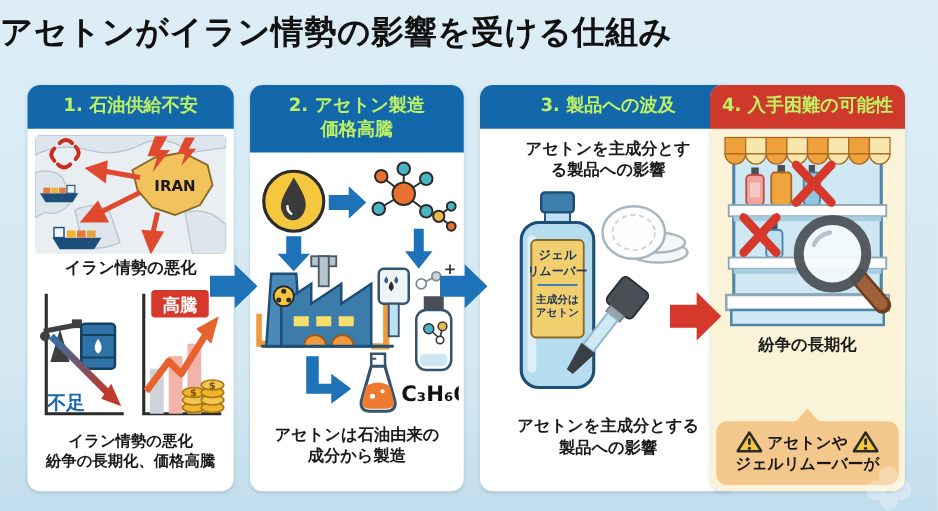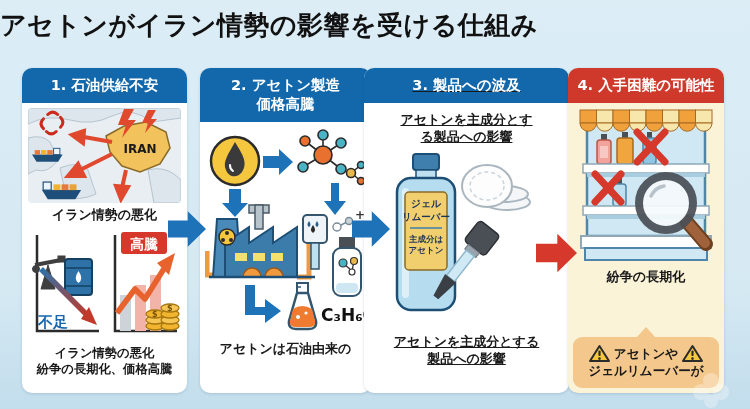--- a/index.html
+++ b/index.html
@@ -13,24 +13,24 @@
     position:absolute;top:8px;left:0;width:100%;text-align:left;
     font-size:26px;font-weight:700;letter-spacing:.5px;color:var(--title-text,#111);
   }
   .panel{
     position:absolute;top:68px;height:325px;background:var(--panel-bg,#fff);
     border-radius:10px;box-shadow:0 1px 3px rgba(40,80,110,.18);
     display:flex;flex-direction:column;align-items:center;
   }
   .panel.p1{left:22px;width:165px;}
   .panel.p2{left:200px;width:171px;}
-  .panel.p3{left:364px;width:205px;text-decoration:underline;}
+  .panel.p3{left:384px;width:205px;}
   .panel.p4{left:568px;width:156px;background:var(--panel4-bg,#faf3d8);}
   .hd{
-    width:100%;border-radius:10px 10px 0 0;color:#ffffff;font-weight:800;
+    width:100%;border-radius:10px 10px 0 0;color:#bef264;font-weight:800;
     text-align:center;font-size:14.5px;line-height:1.3;padding:8px 2px;flex:0 0 auto;
   }
   .hd.blue{background:var(--header-blue,#1268ab);}
   .hd.red{background:var(--header-red,#cf392b);}
   .cap{font-weight:800;font-size:13px;text-align:center;line-height:1.3;}
   .cap.small{font-size:12.3px;}
   .arrow{position:absolute;z-index:5;}
   .arrow .shp{width:100%;height:100%;clip-path:polygon(0 30%,52% 30%,52% 8%,100% 50%,52% 92%,52% 70%,0 70%);}
   .arrow.blue1{left:168px;top:208px;width:38px;height:42px;}
   .arrow.blue2{left:352px;top:208px;width:38px;height:42px;}
@@ -246,20 +246,21 @@
         <path d="M92,168 L84,196 Q83,204 91,204 L104,204 Q112,204 111,196 L103,168 Z" fill="#fff" stroke="#33566e" stroke-width="2.5"></path>
         <path d="M88,184 Q97,178 107,184 L110,196 Q111,202 104,202 L91,202 Q84,202 85,196 Z" fill="#ef7b30"></path>
         <circle cx="93" cy="192" r="2" fill="#fff"></circle>
           <circle cx="101" cy="188" r="1.6" fill="#fff"></circle>
         <line x1="92" y1="162" x2="96" y2="162" stroke="#33566e" stroke-width="1.5"></line>
       </g>
       <text x="116" y="196" font-size="17" font-weight="800" fill="#111">C₃H₆O</text>
     </svg>
     <div class="cap" style="margin-top:4px">
       <div>アセトンは石油由来の</div>
+      <div>成分から製造</div>
     </div>
   </section>
 
   <section class="panel p3">
     <div class="hd blue">3. 製品への波及</div>
     <div class="cap" style="margin-top:9px">
       <div>アセトンを主成分とす</div>
       <div>る製品への影響</div>
     </div>
     <svg width="155" height="178" viewBox="0 0 155 178" style="margin-top:4px">

